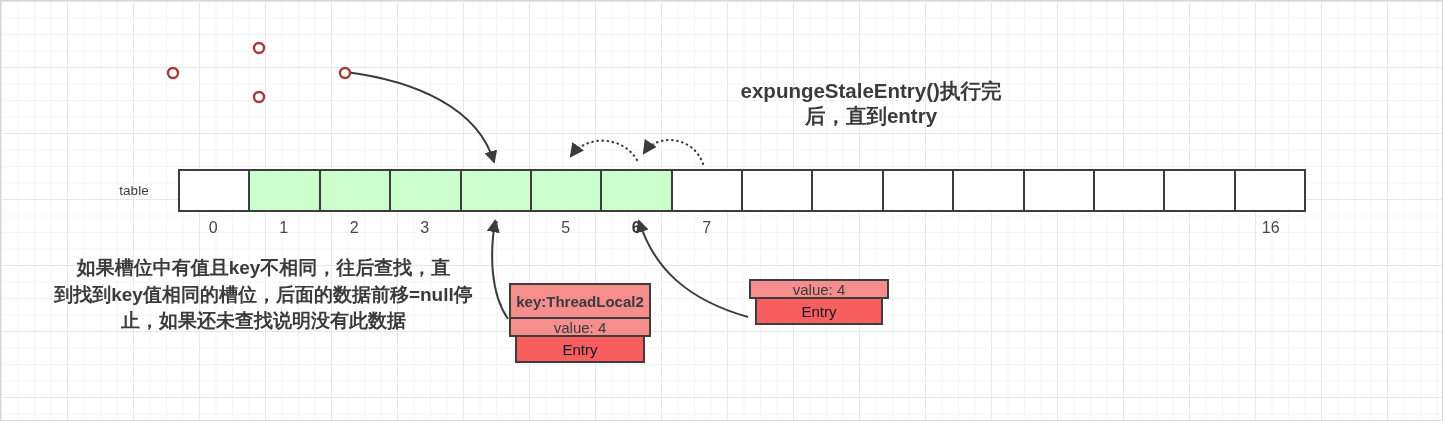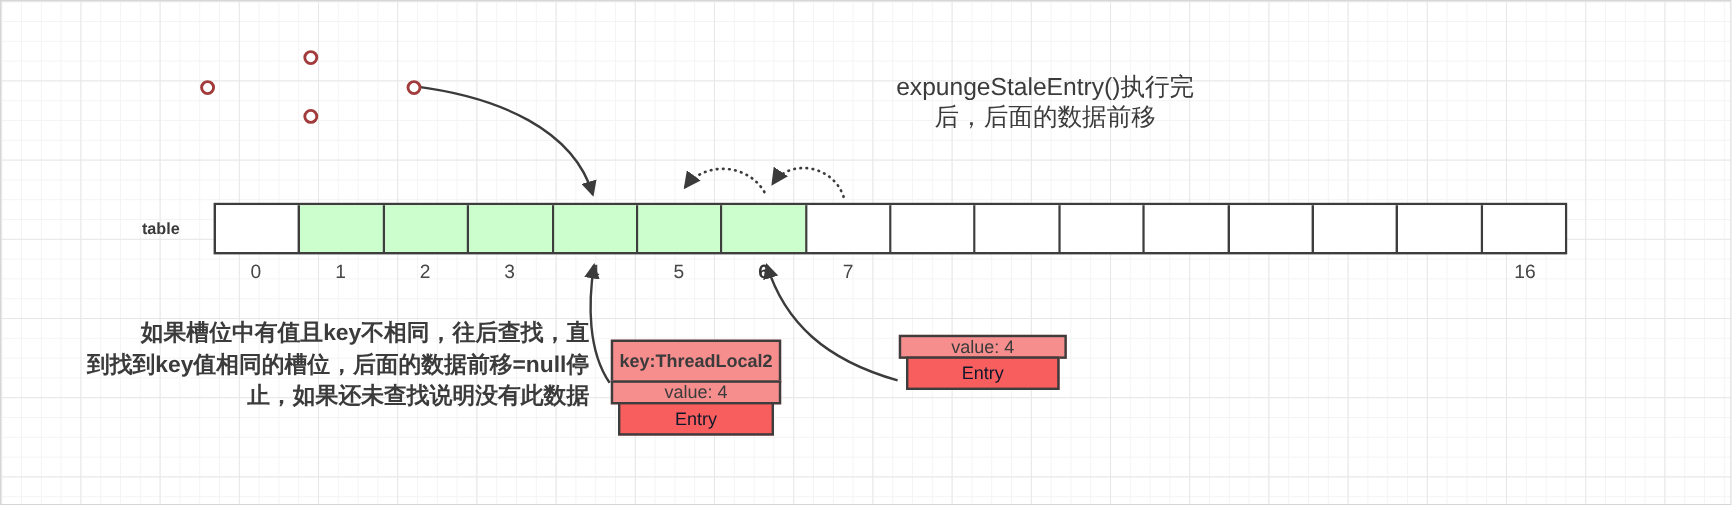--- a/index.html
+++ b/index.html
@@ -24,36 +24,36 @@
   .get-box{
     left:172px;top:47px;width:172px;height:50px;
     background:var(--green,#ccfdcc);
     border:2px solid var(--border,#3d3d3d);
     display:flex;align-items:center;justify-content:center;
     font-size:17px;
   }
 
   
   .title-block{
-    left:660px;top:59px;width:420px;
-    text-align:center;font-size:20.5px;font-weight:400;line-height:25px;
+    left:660px;top:77px;width:420px;
+    text-align:center;font-size:20.5px;font-weight:700;line-height:25px;
     color:#3b3b3b;
   }
 
   
   .note-block{
-    left:35px;top:264px;width:455px;
-    text-align:right;font-size:19px;font-weight:700;line-height:26.5px;
+    left:35px;top:254px;width:455px;
+    text-align:center;font-size:19px;font-weight:700;line-height:26.5px;
     color:#3b3b3b;
   }
 
   
   .table-label{
     left:103px;top:182px;width:60px;
-    text-align:center;font-size:13.5px;font-weight:700;
+    text-align:center;font-size:13.5px;font-weight:400;
   }
 
   
   .array-table{
     left:177px;top:168px;width:1128px;height:43px;
     border:2px solid var(--border,#3d3d3d);
     display:flex;background:#fff;
   }
   .cell{flex:1 1 0;border-right:2px solid var(--border,#3d3d3d);background:#fff;}
   .cell:last-child{border-right:none;}
@@ -86,21 +86,21 @@
   .handle{fill:#ffffff;stroke:var(--handle,#a23b3b);stroke-width:2.4;}
 </style>
 </head>
 <body>
 
 <div class="canvas" style="--green: #ccfdcc; --salmon: #f68e8e; --red: #f85e5e; --border: #3d3d3d; --handle: #a23b3b; --text: #3b3b3b;">
 
 
   <div class="abs title-block">
     <div>expungeStaleEntry()执行完</div>
-    <div>后，后面的数据前移</div>
+    <div>后，直到entry</div>
   </div>
 
   <div class="abs note-block">
     <div>如果槽位中有值且key不相同，往后查找，直</div>
     <div>到找到key值相同的槽位，后面的数据前移=null停</div>
     <div>止，如果还未查找说明没有此数据</div>
   </div>
 
   <div class="abs table-label">table</div>
 

